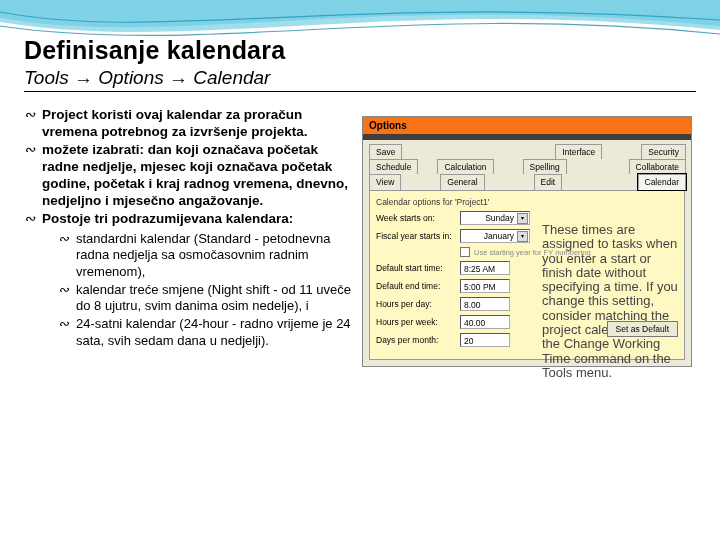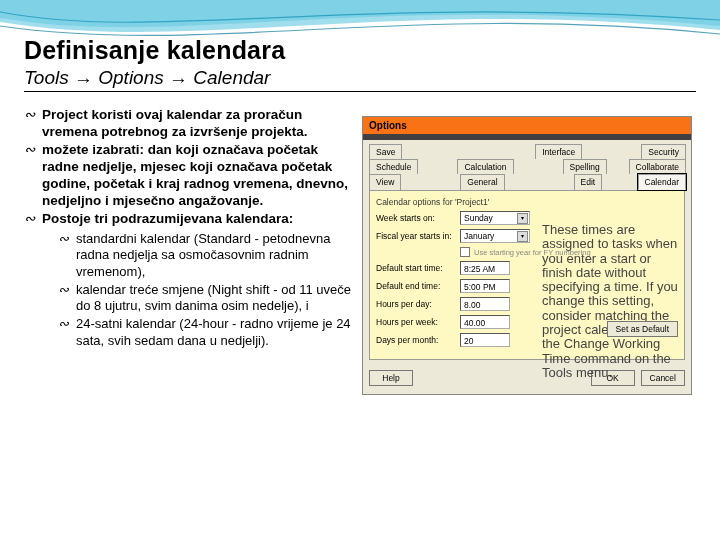--- a/index.html
+++ b/index.html
@@ -51,34 +51,34 @@
     background: #f97316; padding: 3px 6px; font-weight: bold; font-size: 10px;
     border-bottom: 6px solid #404040;
   }
   .tabs { display: flex; flex-wrap: wrap; padding: 4px 6px 0 6px; gap: 0; }
   .tab {
     font-size: 8.5px; padding: 2px 6px; background: #ece9d8;
     border: 1px solid #999; border-bottom: none; margin-right: -1px;
     position: relative;
   }
   .tab.active { background: #f6f4ee; border-bottom: 1px solid #f6f4ee; z-index: 2; }
-  .tabrow { width: 100%; display: flex; gap: 20px; }
+  .tabrow { width: 100%; display: flex; }
   .tab.rightset { margin-left: auto; }
   .panel {
     margin: 0 6px 6px 6px; border: 1px solid #999; background: #fef9c3;
     padding: 6px 6px 8px 6px; position: relative; min-height: 160px;
   }
   .section-lbl { font-size: 8.5px; margin-bottom: 4px; color: #333; }
   .row { display: flex; align-items: center; margin-bottom: 4px; gap: 4px; }
   .lbl { width: 80px; font-size: 8.5px; }
   .sel, .txt {
     border: 1px inset #aaa; background: #fff; font-size: 8.5px;
     padding: 1px 3px; height: 14px; line-height: 12px;
   }
-  .sel { width: 70px; display: flex; justify-content: space-between; align-items: center; }
+  .sel { width: 70px; display: flex; justify-content: flex-end; align-items: center; }
   .sel .arr {
     width: 11px; height: 11px; background: #ddd; border: 1px solid #888;
     display: inline-flex; align-items: center; justify-content: center; font-size: 6px;
     margin: -1px -2px -1px 3px;
   }
   .txt { width: 50px; }
   .chk { width: 10px; height: 10px; border: 1px solid #777; background: #fff; display: inline-block; }
   .hint {
     position: absolute; right: 6px; top: 32px; width: 136px;
     font-size: 13px; color: #444; line-height: 1.1; margin-left: 43px;
@@ -183,22 +183,16 @@
           </div>
           <div class="row">
             <span class="lbl">Days per month:</span>
             <span class="txt">20</span>
           </div>
 
           <div class="hint">These times are assigned to tasks when you enter a start or finish date without specifying a time. If you change this setting, consider matching the project calendar using the Change Working Time command on the Tools menu.</div>
           <span class="btn setdef">Set as Default</span>
         </div>
 
-        <div class="dlg-footer">
-          <span class="btn">Help</span>
-          <span class="spacer"></span>
-          <span class="btn">OK</span>
-          <span class="btn" style="margin-left:6px">Cancel</span>
-        </div>
       </div>
     </div>
   </div>
 </div>
 
 </body></html>

